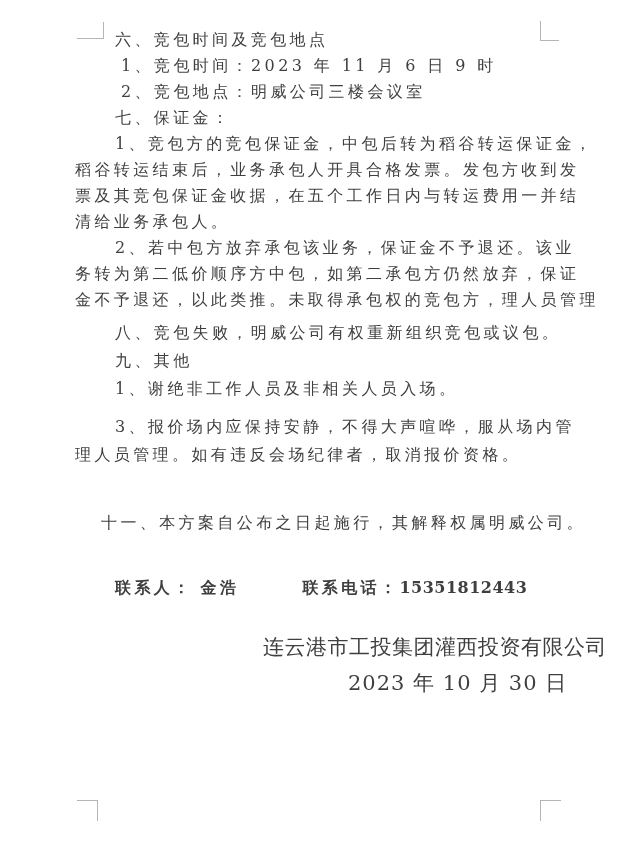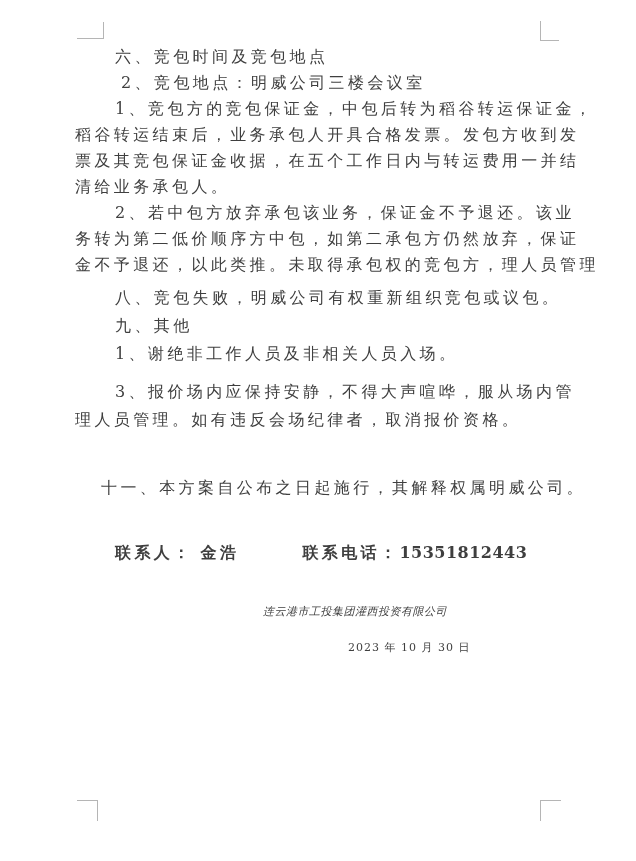--- a/index.html
+++ b/index.html
@@ -12,21 +12,21 @@
     width: 636px;
     height: 861px;
     background: #ffffff;
     overflow: hidden;
     font-family: "DejaVu Serif", "Liberation Serif", serif;
     color: #3f3f3f;
   }
   .content {
     position: absolute;
     left: 75px;
-    top: 44px;
+    top: 27px;
     width: 500px;
     font-size: 16px;
     letter-spacing: 3.4px;
   }
   .ln {
     line-height: 26px;
     white-space: nowrap;
   }
   .lnb {
     line-height: 28px;
@@ -44,27 +44,26 @@
   .contact-row {
     font-weight: 700;
   }
   .contact-name { margin-left: 8px; }
   .contact-phone-label { margin-left: 63px; margin-top: 26px; }
   .contact-phone {
     letter-spacing: 0.5px;
   }
   .company-line {
     text-indent: 188px;
-    font-size: 11px;
+    font-size: 21px;
     letter-spacing: 0.5px;
-    font-style: italic;
   }
   .date-line {
     text-indent: 273px;
-    font-size: 11px;
+    font-size: 21px;
     letter-spacing: 1px;
     margin-top: 8px;
   }
   
   .crop {
     position: absolute;
     border: 0 solid #b5b5b5;
   }
   .crop-tl {
     left: 77px; top: 22px; width: 26px; height: 16px;
@@ -89,22 +88,24 @@
 <div class="page">
 
   <div class="crop crop-tl"></div>
   <div class="crop crop-tr"></div>
   <div class="crop crop-bl"></div>
   <div class="crop crop-br"></div>
 
   <div class="content">
 
     <div class="ln ind40">六、竞包时间及竞包地点</div>
+    <div class="ln ind46">1、竞包时间：2023 年 11 月 6 日 9 时</div>
     <div class="ln ind46">2、竞包地点：明威公司三楼会议室</div>
 
+    <div class="ln ind40">七、保证金：</div>
 
     <div>
       <div class="ln ind40">1、竞包方的竞包保证金，中包后转为稻谷转运保证金，</div>
       <div class="ln">稻谷转运结束后，业务承包人开具合格发票。发包方收到发</div>
       <div class="ln">票及其竞包保证金收据，在五个工作日内与转运费用一并结</div>
       <div class="ln">清给业务承包人。</div>
     </div>
 
     <div>
       <div class="ln ind40">2、若中包方放弃承包该业务，保证金不予退还。该业</div>

